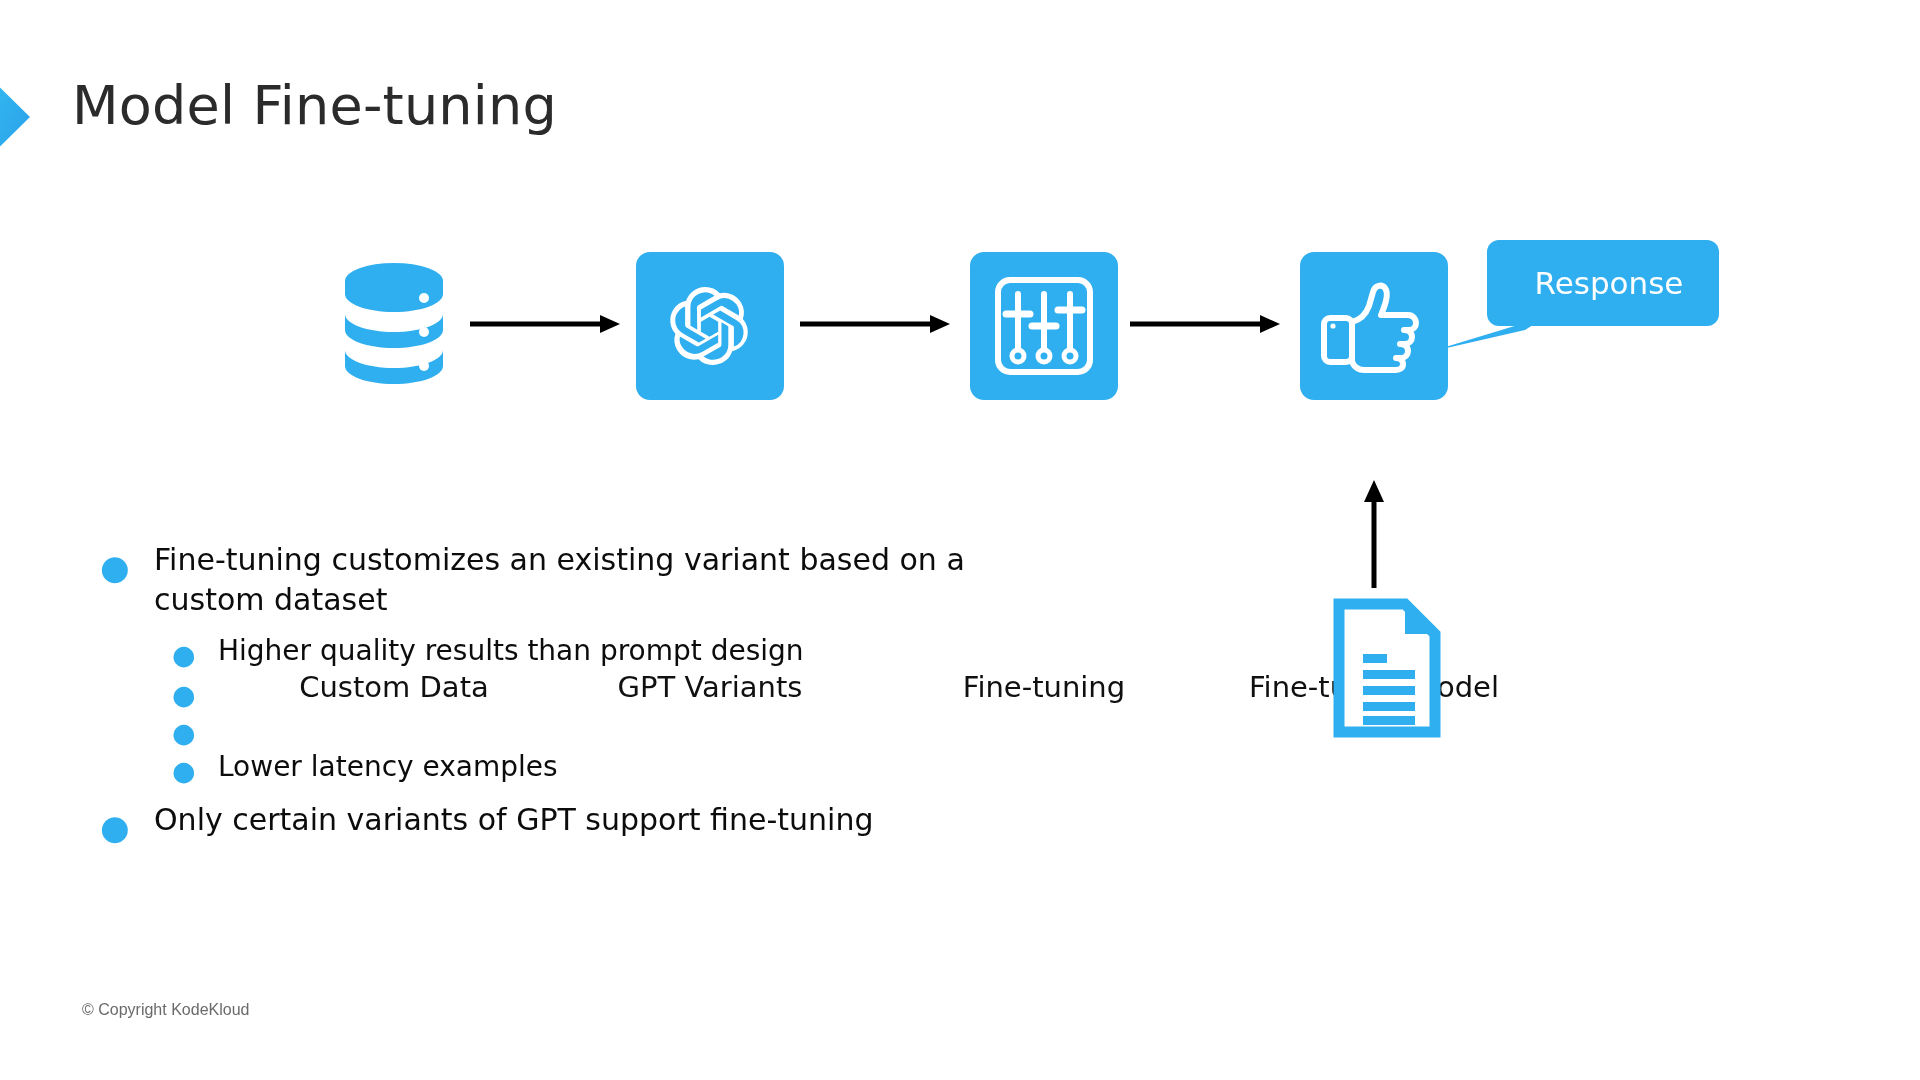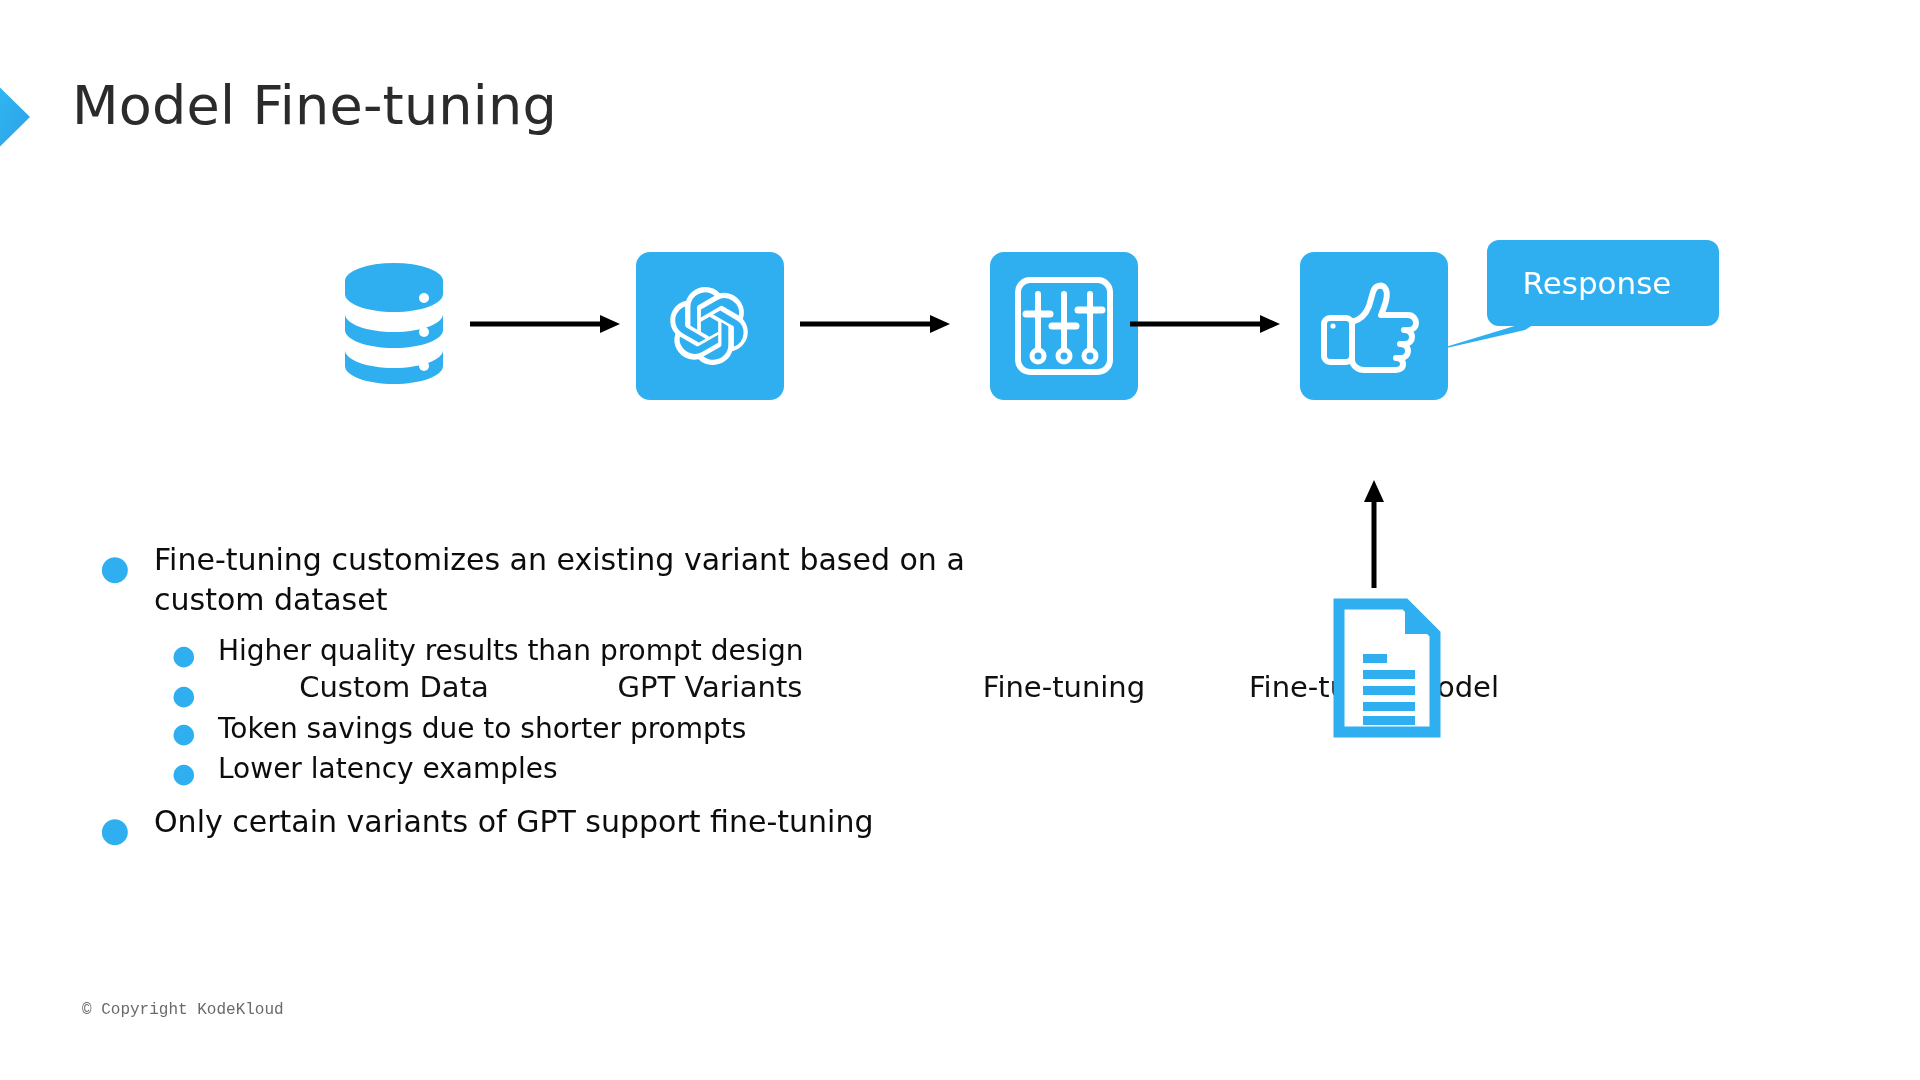--- a/index.html
+++ b/index.html
@@ -90,21 +90,21 @@
     position: absolute;
     left: 0;
     top: 0;
     width: 232px;
     height: 86px;
     background: #2FAFEF;
     border-radius: 12px;
   }
   .bubble-text {
     position: absolute;
-    left: 0;
+    left: 12px;
     top: 0;
     width: 220px;
     height: 86px;
     line-height: 86px;
     text-align: center;
     color: #ffffff;
     font-size: 31px;
     font-family: "DejaVu Sans", "Liberation Sans", sans-serif;
   }
   .bubble-tail {
@@ -178,21 +178,21 @@
     margin: 0 auto;
   }
 
   
   .footer {
     position: absolute;
     left: 82px;
     top: 1001px;
     font-size: 16px;
     color: #6a6a6a;
-    font-family: Liberation Mono, monospace;
+    font-family: Liberation Sans, sans-serif;
   }
 </style>
 </head>
 <body>
 
 <div class="chevron-logo">
   <svg width="82" height="118" viewBox="0 0 82 118" xmlns="http://www.w3.org/2000/svg">
     <defs>
       <linearGradient id="chevGrad" x1="0" y1="0" x2="1" y2="1">
         <stop offset="0%" stop-color="#34C6F4"></stop>
@@ -241,21 +241,21 @@
   <div class="node-label" style="left:-96px;">GPT Variants</div>
 </div>
 
 <div class="arrow-h" style="left:798px; width:154px;">
   <svg width="154" height="24" viewBox="0 0 154 24" xmlns="http://www.w3.org/2000/svg">
     <line x1="2" y1="12" x2="136" y2="12" stroke="#000" stroke-width="5"></line>
     <path d="M132 3 L152 12 L132 21 Z" fill="#000"></path>
   </svg>
 </div>
 
-<div class="node" style="left:970px;margin-left:20px;">
+<div class="node" style="left:970px;">
   <div class="tile">
     <svg class="node-icon" viewBox="0 0 148 148" xmlns="http://www.w3.org/2000/svg">
       <rect x="28" y="28" width="92" height="92" rx="12" ry="12" fill="none" stroke="#ffffff" stroke-width="6"></rect>
 
       <line x1="48" y1="42" x2="48" y2="96" stroke="#ffffff" stroke-width="6" stroke-linecap="round"></line>
       <line x1="74" y1="42" x2="74" y2="96" stroke="#ffffff" stroke-width="6" stroke-linecap="round"></line>
       <line x1="100" y1="42" x2="100" y2="96" stroke="#ffffff" stroke-width="6" stroke-linecap="round"></line>
 
       <line x1="36" y1="62" x2="60" y2="62" stroke="#ffffff" stroke-width="7" stroke-linecap="round"></line>
       <line x1="62" y1="74" x2="86" y2="74" stroke="#ffffff" stroke-width="7" stroke-linecap="round"></line>
@@ -335,21 +335,20 @@
   <div class="sublist">
     <div class="b-row lvl2">
       <span class="b-dot">●</span>
       <span class="b-text">Higher quality results than prompt design</span>
     </div>
     <div class="b-row lvl2">
       <span class="b-dot">●</span>
     </div>
     <div class="b-row lvl2">
       <span class="b-dot">●</span>
-      <span class="b-text">Token savings due to shorter prompts</span>
     </div>
     <div class="b-row lvl2">
       <span class="b-dot">●</span>
       <span class="b-text">Lower latency examples</span>
     </div>
   </div>
 
   <div class="b-row lvl1">
     <span class="b-dot">●</span>
     <span class="b-text">Only certain variants of GPT support fine-tuning</span>

